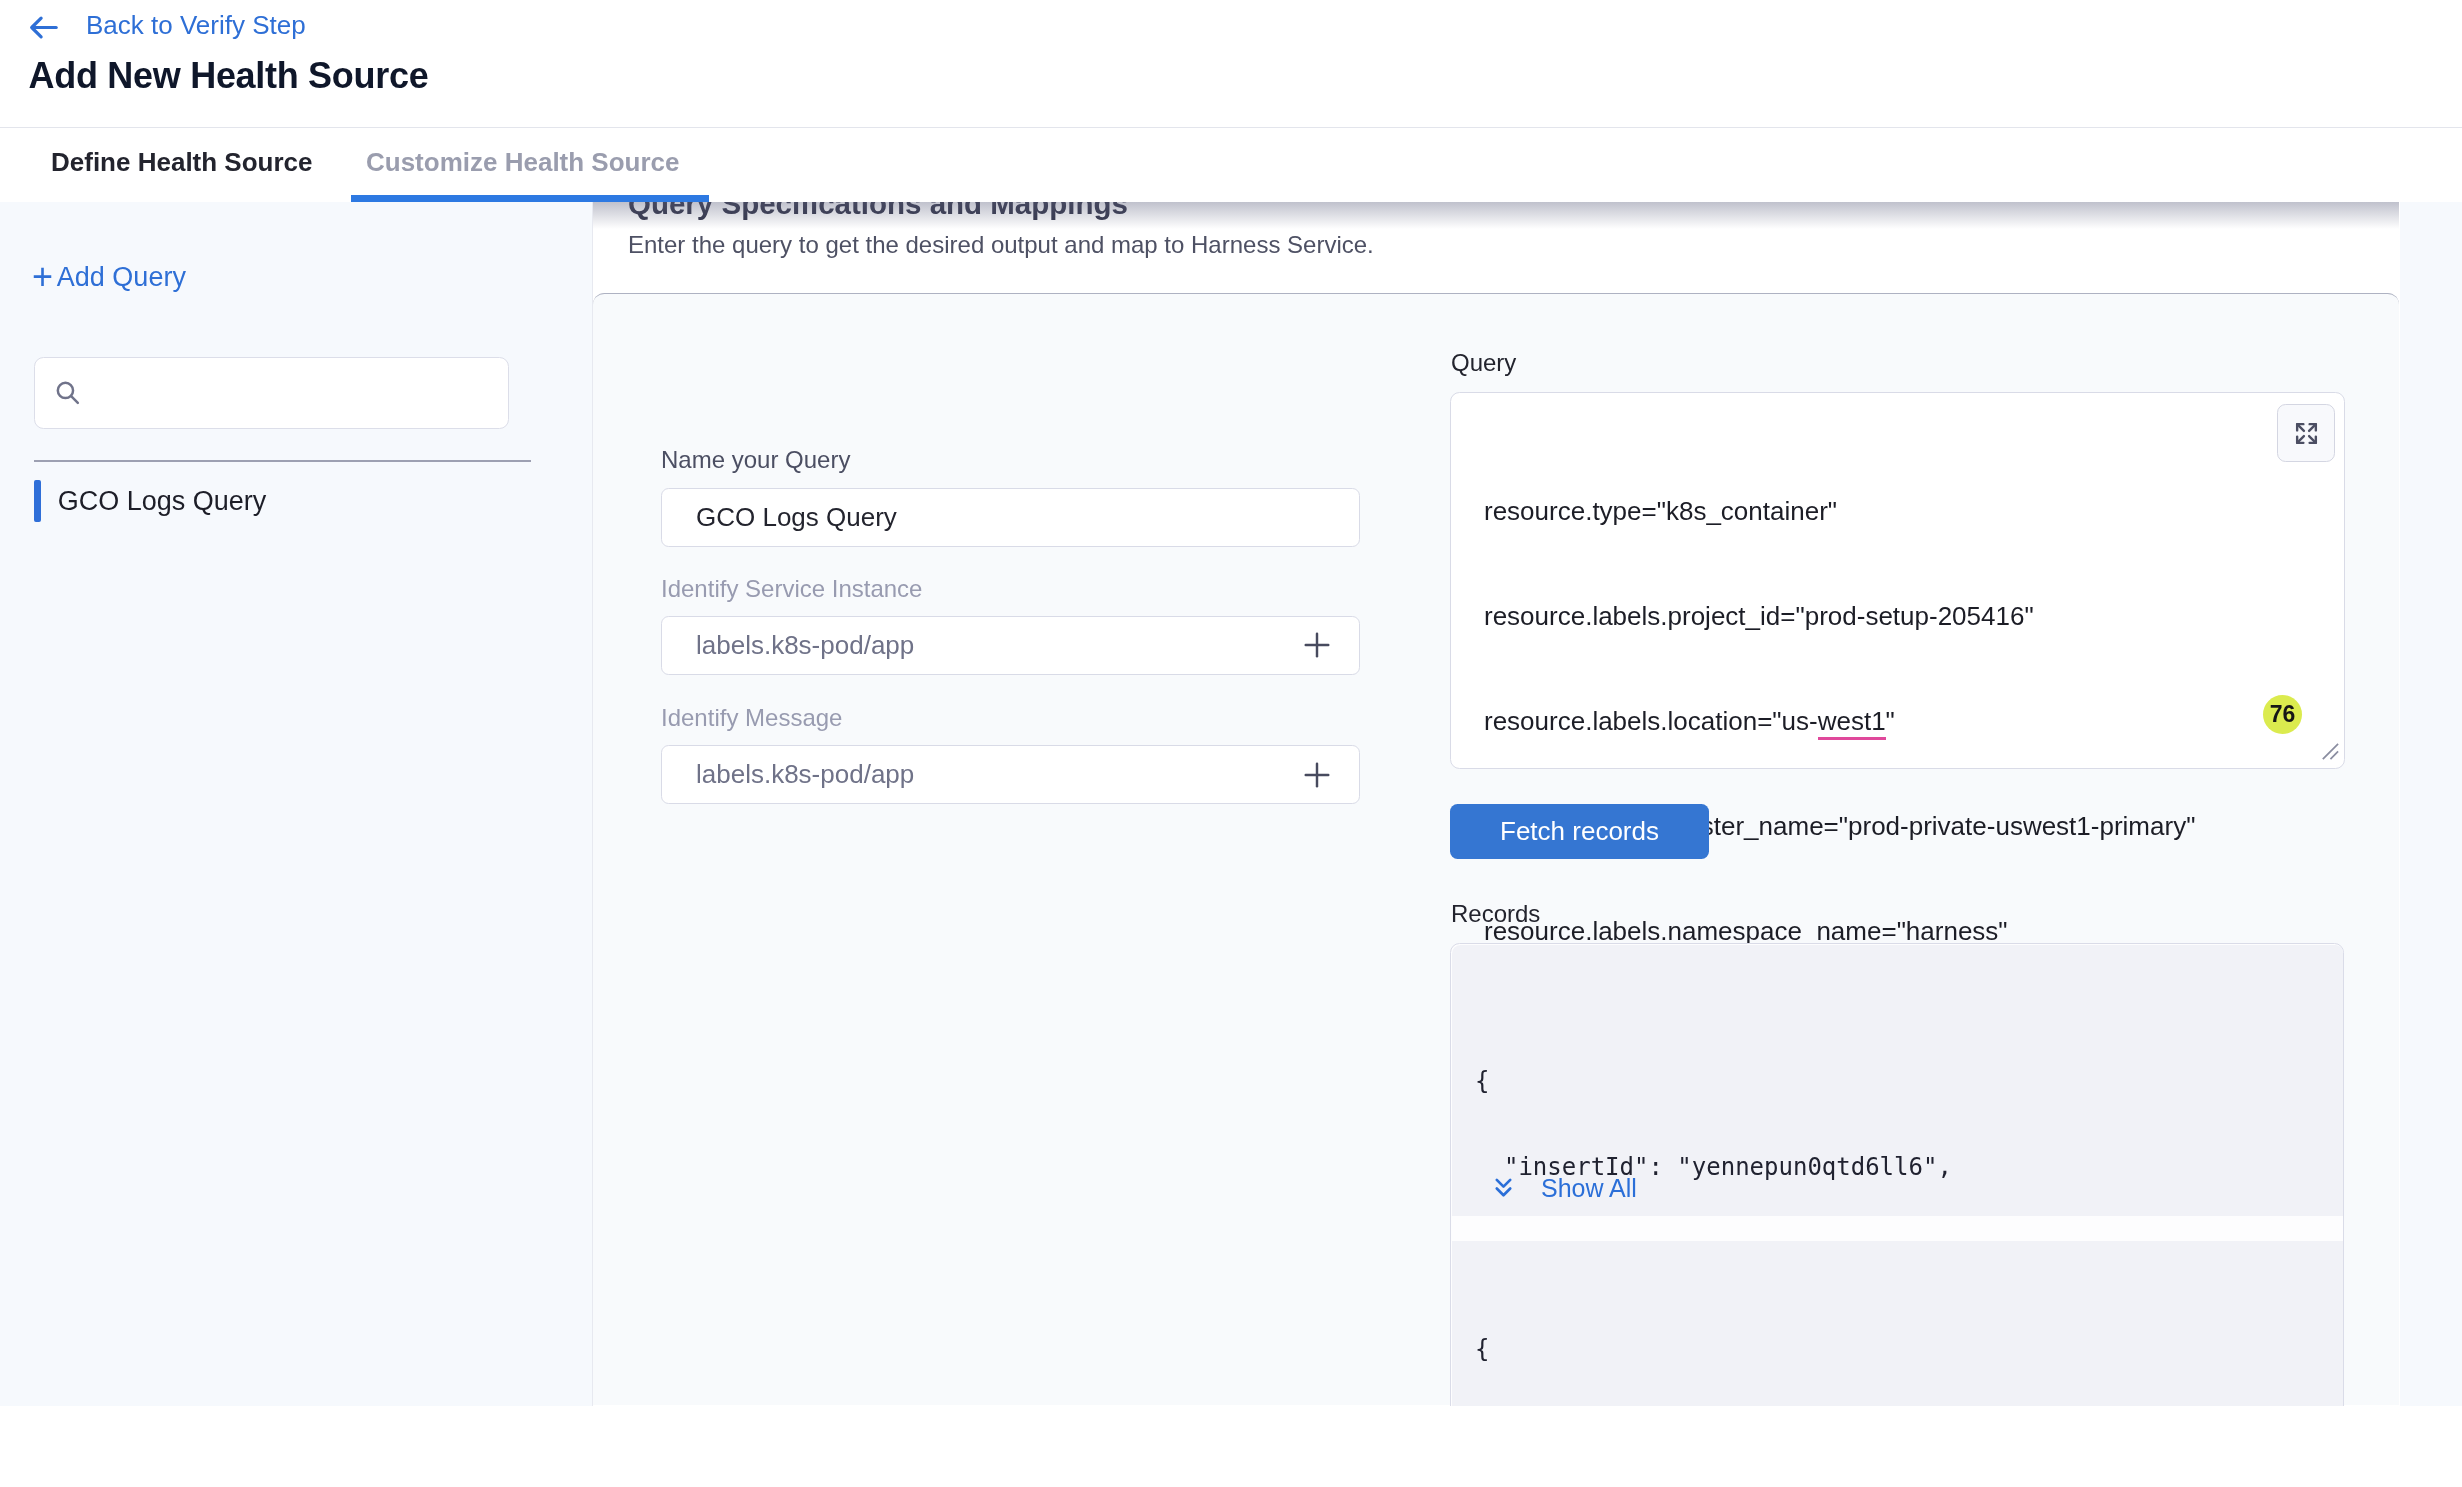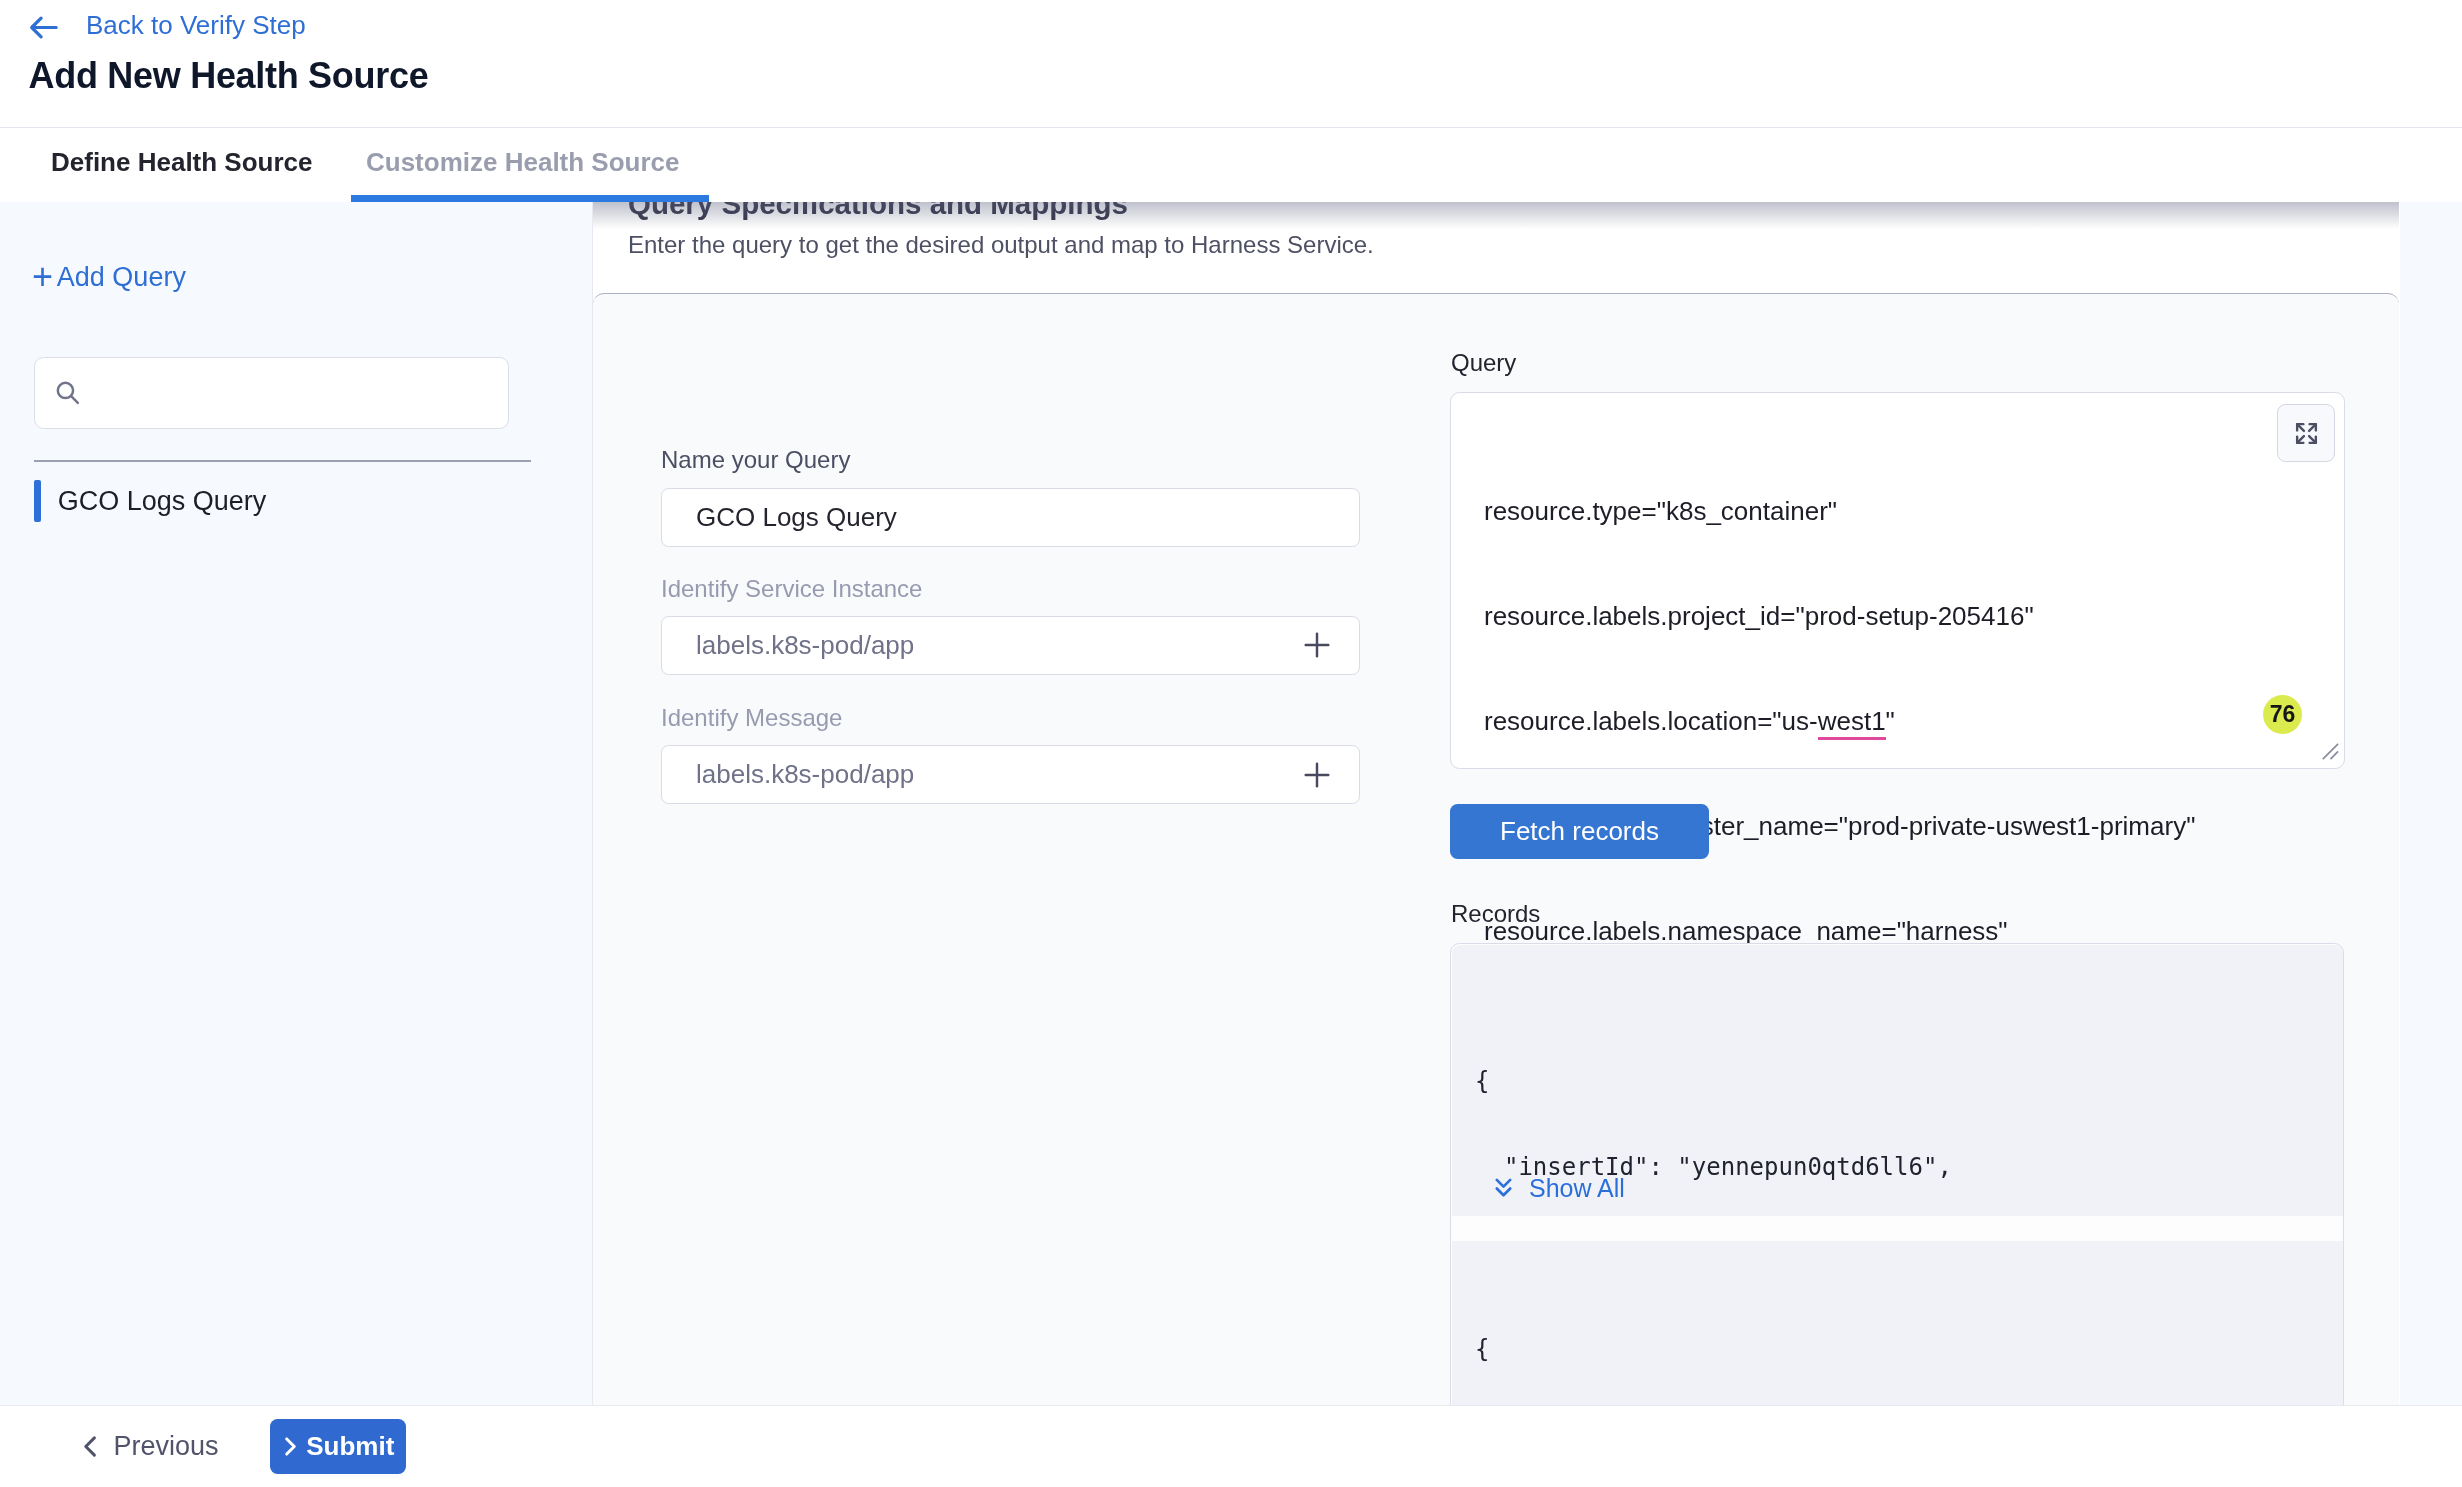--- a/index.html
+++ b/index.html
@@ -61,21 +61,21 @@
   .fetch-btn { position:absolute; top:510px; left:857px; width:259px; height:55px; background:#3576d2; border:none; border-radius:7.6px; color:#ffffff; font-size:26px; font-weight:500; font-family:"Liberation Sans", sans-serif; cursor:pointer; }
 
   .records-label { position:absolute; top:606px; left:858px; font-size:24px; color:#23242e; }
   .records-panel { position:absolute; top:649px; left:857px; width:894px; height:514px; background:#fdfdfe; border:1px solid #dadce8; border-radius:9.5px 9.5px 0 0; overflow:hidden; }
   .record-block { position:absolute; left:1px; width:892px; background:#f1f2f7; }
   .record-block.b1 { top:1px; height:271px; border-radius:8.6px 8.6px 0 0; }
   .record-block.b2 { top:297px; height:229px; }
   .record-code { font-family:"DejaVu Sans Mono", monospace; font-size:24px; line-height:28.6px; color:#202230; white-space:pre; padding-left:8.6px; }
   .b1 .record-code { padding-top:65px; }
   .b2 .record-code { padding-top:37px; }
-  .show-all { position:absolute; left:40px; top:229px; display:flex; align-items:center; gap:14px; cursor:pointer; }
+  .show-all { position:absolute; left:40px; top:229px; display:flex; align-items:center; gap:26px; cursor:pointer; }
   .show-all span { font-size:25px; font-weight:500; color:#2b6fd8; }
 
   
   .footer { position:absolute; top:1405px; left:0; width:2462px; height:82px; background:#ffffff; border-top:1px solid #e8eaf0; z-index:30; }
   .prev-btn { position:absolute; top:13.3px; left:81px; height:55px; display:flex; align-items:center; gap:11.4px; background:transparent; border:none; cursor:pointer; font-family:"Liberation Sans", sans-serif; }
   .prev-btn span { font-size:27px; color:#50536a; }
   .submit-btn { position:absolute; top:13.3px; left:270px; width:136px; height:55px; background:#3069cf; border:none; border-radius:7.6px; display:flex; align-items:center; justify-content:center; gap:7.6px; cursor:pointer; font-family:"Liberation Sans", sans-serif; }
   .submit-btn span { font-size:26px; font-weight:600; color:#ffffff; }
 </style>
 </head>
@@ -215,29 +215,15 @@
             </div>
           </div>
         </div>
 
       </div>
     </div>
 
     <div class="right-strip"></div>
   </div>
 
-  <div class="footer">
-    <button class="prev-btn">
-      <svg width="21" height="25" viewBox="0 0 22 26">
-        <polyline points="14,4 5,13 14,22" fill="none" stroke="#50536a" stroke-width="3.2" stroke-linecap="round" stroke-linejoin="round"></polyline>
-      </svg>
-      <span>Previous</span>
-    </button>
-    <button class="submit-btn">
-      <svg width="17" height="23" viewBox="0 0 18 24">
-        <polyline points="5,4 13,12 5,20" fill="none" stroke="#ffffff" stroke-width="3.2" stroke-linecap="round" stroke-linejoin="round"></polyline>
-      </svg>
-      <span>Submit</span>
-    </button>
-  </div>
 
 </div>
 
 
 </body></html>

